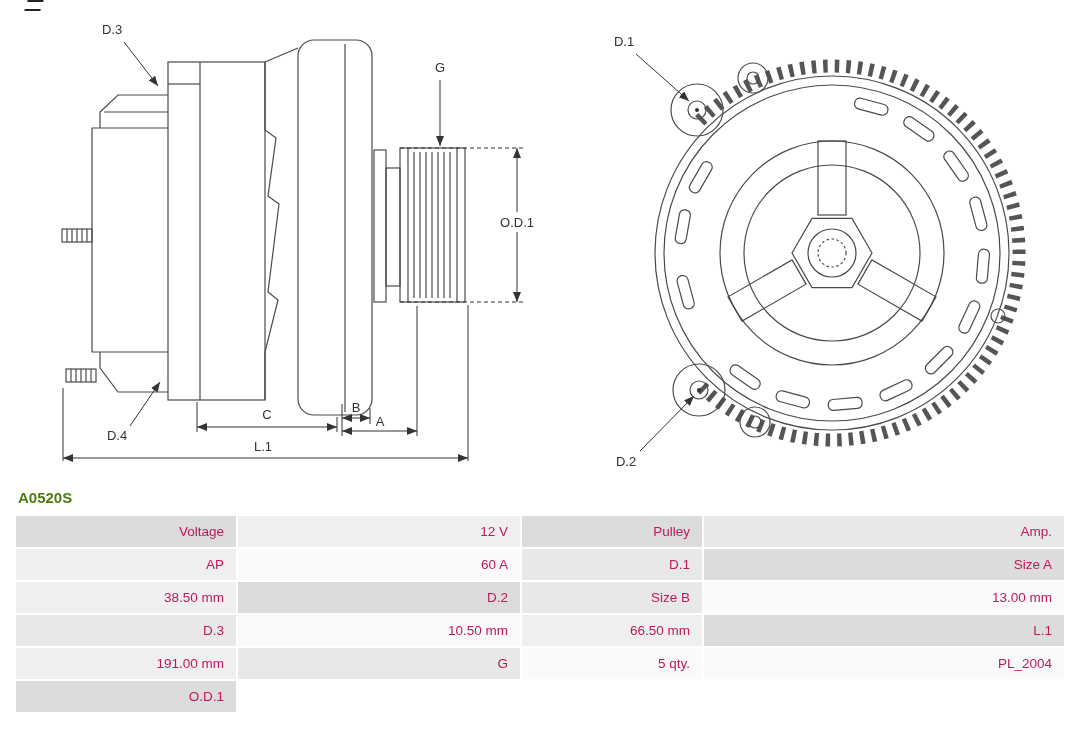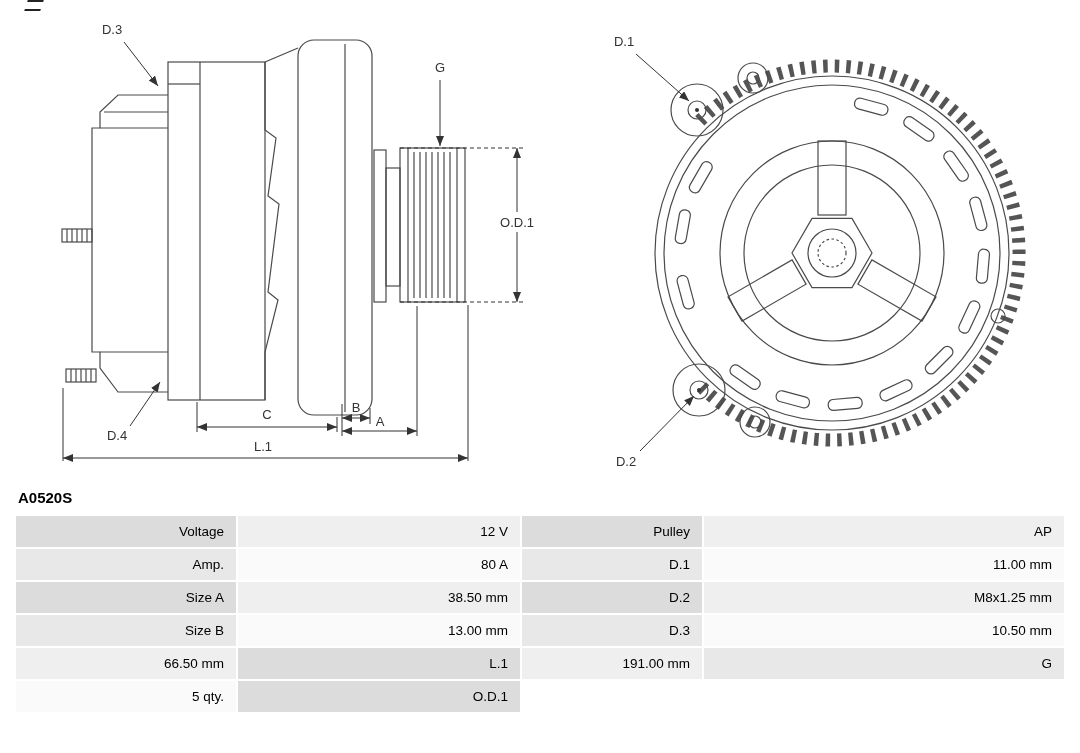--- a/index.html
+++ b/index.html
@@ -1,21 +1,21 @@
 <!DOCTYPE html>
 <html><head>
 <meta charset="utf-8">
 <style>
   html,body{margin:0;padding:0;background:#fff;}
   body{width:1080px;height:753px;position:relative;font-family:"Liberation Sans",sans-serif;overflow:hidden;}
   .artifact{position:absolute;left:26px;top:0;width:16px;height:7px;border-top:2px solid #222;border-bottom:2px solid #222;transform:skewX(-18deg);}
   svg text{font-family:"Liberation Sans",sans-serif;font-size:13px;fill:#333;}
   .part-number{margin:5px 0 0 18px;font-size:15px;font-weight:bold;}
   .specs{display:grid;grid-template-columns:220px 282px 180px 360px;gap:2px;margin:10px 16px 0 16px;}
-  .cell{height:31px;line-height:31px;text-align:right;padding-right:12px;box-sizing:border-box;font-size:13.5px;color:#000000;overflow:hidden;white-space:nowrap;}
+  .cell{height:31px;line-height:31px;text-align:right;padding-right:12px;box-sizing:border-box;font-size:13.5px;color:#be185d;overflow:hidden;white-space:nowrap;}
   .lab.odd{background:#dcdcdc;}
   .lab.even{background:#e8e8e8;}
   .val.odd{background:#efefef;}
   .val.even{background:#fafafa;}
   .cell.blank{background:transparent;}
 </style>
 </head>
 <body>
 
 
@@ -169,50 +169,49 @@
   </g>
 
   <g stroke="#333" stroke-width="1" fill="none">
     <line x1="636" y1="54" x2="689" y2="101" marker-end="url(#ah)"></line>
     <line x1="640" y1="451" x2="694" y2="396" marker-end="url(#ah)"></line>
   </g>
   <text x="624" y="46" text-anchor="middle">D.1</text>
   <text x="626" y="466" text-anchor="middle">D.2</text>
 </svg>
 
-<div class="part-number" style="color:#000000;">A0520S</div>
+<div class="part-number" style="color:#4d7c0f;">A0520S</div>
 
 <div class="specs">
 
   <div class="cell lab odd">Voltage</div>
   <div class="cell val odd">12 V</div>
   <div class="cell lab odd">Pulley</div>
+  <div class="cell lab even">Amp.</div>
+
   <div class="cell val odd">AP</div>
-
-  <div class="cell lab even">Amp.</div>
-  <div class="cell val even">80 A</div>
+  <div class="cell val even">60 A</div>
   <div class="cell lab even">D.1</div>
-  <div class="cell val even">11.00 mm</div>
 
   <div class="cell lab odd">Size A</div>
   <div class="cell val odd">38.50 mm</div>
   <div class="cell lab odd">D.2</div>
-  <div class="cell val odd">M8x1.25 mm</div>
 
   <div class="cell lab even">Size B</div>
   <div class="cell val even">13.00 mm</div>
   <div class="cell lab even">D.3</div>
   <div class="cell val even">10.50 mm</div>
 
   <div class="cell val odd">66.50 mm</div>
   <div class="cell lab odd">L.1</div>
   <div class="cell val odd">191.00 mm</div>
 
   <div class="cell lab even">G</div>
   <div class="cell val even">5 qty.</div>
+  <div class="cell val even">PL_2004</div>
 
   <div class="cell lab odd">O.D.1</div>
   <div class="cell blank"></div>
   <div class="cell blank"></div>
 </div>
 
 
 
 
 </body></html>

